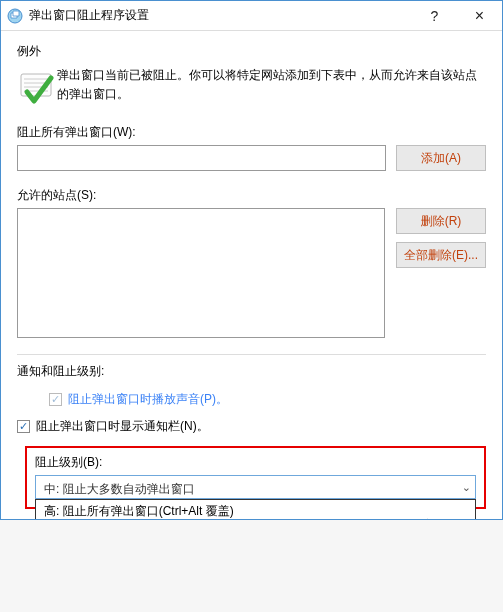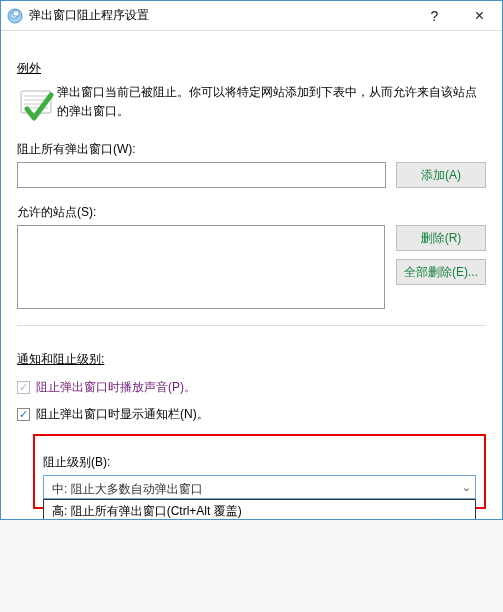--- a/index.html
+++ b/index.html
@@ -41,21 +41,21 @@
     color: #222;
   }
   .titlebar .close { font-size: 16px; }
   .content {
     flex: 1;
     padding: 12px 16px 0 16px;
     display: flex;
     flex-direction: column;
     overflow: hidden;
   }
-  .section-label { margin: 17px 0 6px 0; text-decoration: underline; }
+  .section-label { margin: 0 0 6px 0; }
   .info-row { display: flex; margin-bottom: 10px; }
   .info-icon {
     width: 40px; height: 40px;
     flex: none;
     display: inline-flex; align-items: center; justify-content: center;
     margin-top: 2px;
   }
   .info-text { line-height: 1.6; }
   .field-label { margin: 6px 0 4px 0; }
   .addr-row { display: flex; gap: 10px; align-items: stretch; margin-bottom: 10px; }
@@ -66,53 +66,53 @@
     padding: 2px 6px;
     font-size: 12px;
     background: #fff;
   }
   .btn {
     width: 90px;
     height: 26px;
     background: #e9e9e9;
     border: 1px solid #bfbfbf;
     font-size: 12px;
-    color: #15803d;
+    color: #c2410c;
     display: inline-flex; align-items: center; justify-content: center;
     cursor: default;
   }
   .btn + .btn { margin-top: 8px; }
   .allowed-row { display: flex; gap: 11px; flex: 1; min-height: 0; margin-bottom: 10px; }
   .allowed-list {
     flex: 1;
     border: 1px solid #999;
     background: #fff;
   }
   .btn-col { width: 90px; display: flex; flex-direction: column; }
   .divider { border: none; border-top: 1px solid #ddd; margin: 6px 0 8px 0; }
   .check-row {
     display: flex; align-items: center; gap: 6px;
     margin: 4px 0;
     line-height: 1.6;
   }
-  .check-row.disabled { color: #701a75; }
+  .check-row.disabled { color: #3b82f6; margin-left: 32px; }
   .checkbox {
     width: 13px; height: 13px;
     border: 1px solid #888;
     background: #fff;
     display: inline-flex; align-items: center; justify-content: center;
     font-size: 11px; line-height: 1;
   }
   .check-row.disabled .checkbox { border-color: #bbb; color: #aaa; }
   .checkbox.checked::before { content: "✓"; color: #2a6fb5; }
   .check-row.disabled .checkbox.checked::before { color: #9fbcd8; }
   .highlight-box {
     border: 2px solid #e60000;
-    padding: 18px 8px 8px 8px;
-    margin: 6px 0 10px 16px;
+    padding: 6px 8px 8px 8px;
+    margin: 6px 0 10px 8px;
   }
   .combo-wrap { position: relative; margin-top: 4px; }
   .combo {
     height: 24px;
     border: 1px solid #6fa8dc;
     background: #fff;
     display: flex; align-items: flex-end;
     padding: 0 24px 0 8px;
     position: relative;
     color: #333;

